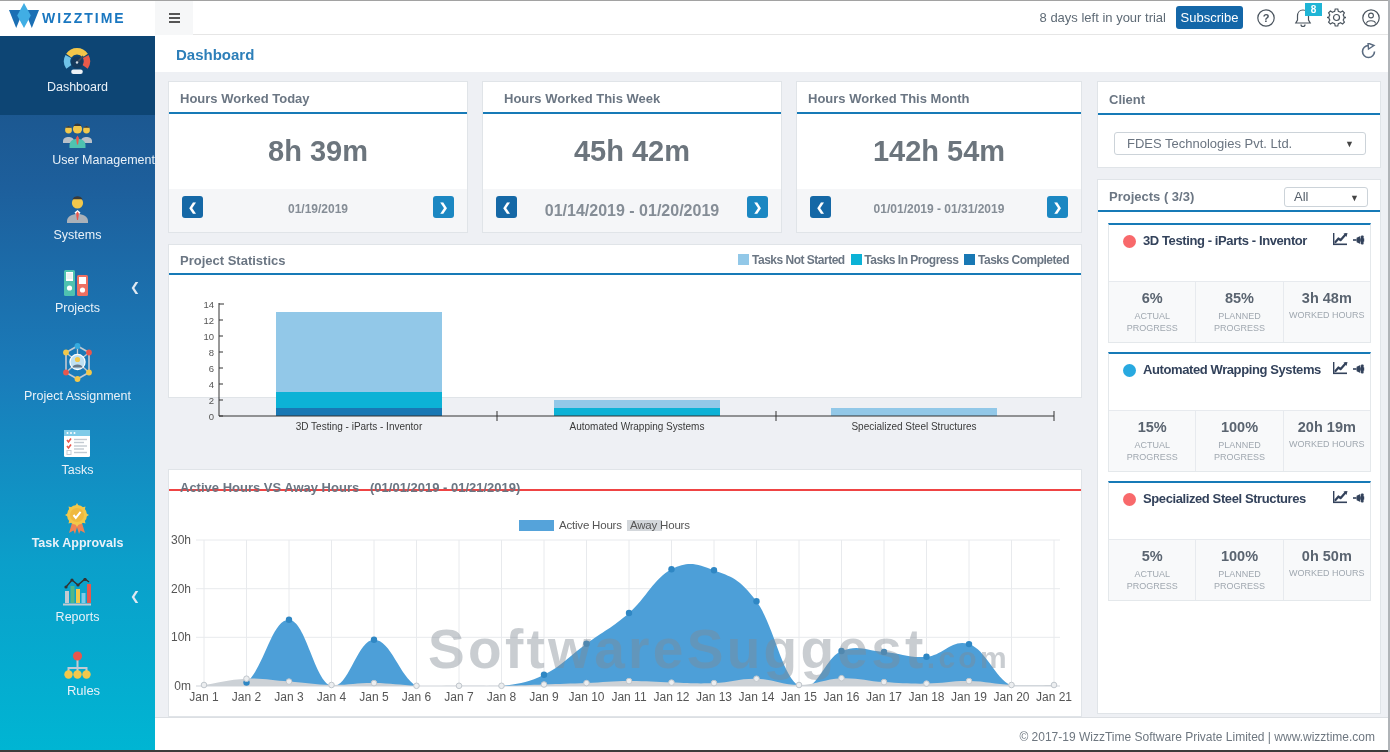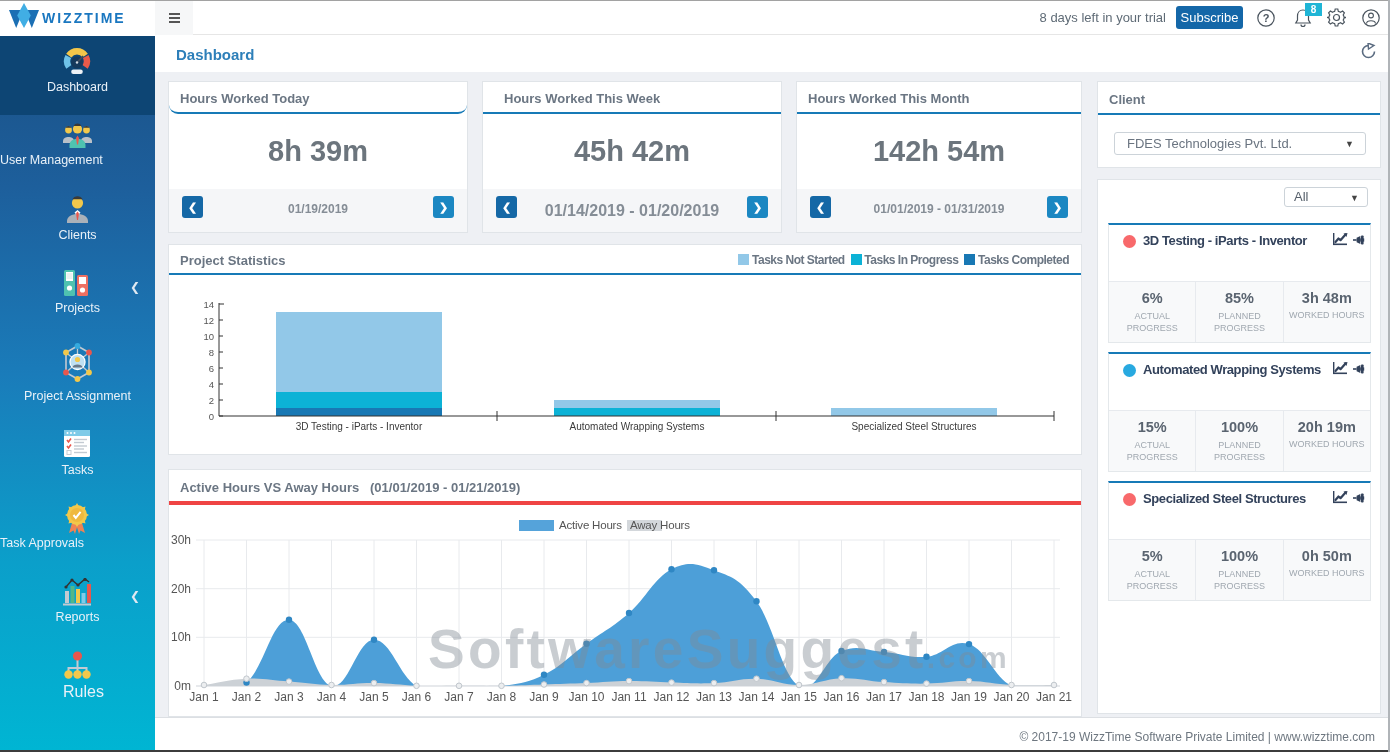--- a/index.html
+++ b/index.html
@@ -45,30 +45,30 @@
         <path d="M6.5,4 a3.4,3.4 0 0 1 3,1.8 l-6,0 a3.4,3.4 0 0 1 3,-1.8" fill="#3a3a3a"></path>
       <path d="M1,19 C1,13.5 12,13.5 12,19 L12,21 L1,21 Z" fill="#b9c0c8"></path>
       <circle cx="24.5" cy="8" r="3.4" fill="#f2c84b"></circle>
         <path d="M24.5,4 a3.4,3.4 0 0 1 3,1.8 l-6,0 a3.4,3.4 0 0 1 3,-1.8" fill="#3a3a3a"></path>
       <path d="M19,19 C19,13.5 30,13.5 30,19 L30,21 L19,21 Z" fill="#b9c0c8"></path>
       <circle cx="15.5" cy="7" r="4.6" fill="#f2c84b"></circle>
         <path d="M15.5,1.6 a4.6,4.6 0 0 1 4,2.3 l-8,0 a4.6,4.6 0 0 1 4,-2.3" fill="#3a3a3a"></path>
       <path d="M7.5,23 C7.5,14.5 23.5,14.5 23.5,23 L23.5,26 L7.5,26 Z" fill="#4fc2b0"></path>
       <path d="M15.5,13.5 L17,16 L16,22.5 L15,22.5 L14,16 Z" fill="#e8574d"></path>
     </svg>
-    <div class="abs" style="left:0;top:153px;width:155px;text-align:left;font-size:12.5px;color:#e9f1f8;">User Management</div>
+    <div class="abs" style="left:0;top:153px;width:155px;text-align:right;font-size:12.5px;color:#e9f1f8;">User Management</div>
 
     <svg class="abs" style="left:64px;top:195px;" width="27" height="28" viewBox="0 0 27 28">
       <circle cx="13.5" cy="8" r="5.6" fill="#f2c84b"></circle>
       <path d="M13.5,1.2 a6,6 0 0 1 5.2,3 l-10.4,0 a6,6 0 0 1 5.2,-3" fill="#3a3a3a"></path>
       <path d="M3,26 C3,16.5 24,16.5 24,26 L24,28 L3,28 Z" fill="#aab1b9"></path>
       <path d="M13.5,15 L16.5,17.5 L13.5,21 L10.5,17.5 Z" fill="#fff"></path>
       <path d="M13.5,16.5 L15,18.5 L14,25 L13,25 L12,18.5 Z" fill="#e8574d"></path>
     </svg>
-    <div class="abs" style="left:0;top:228px;width:155px;text-align:center;font-size:12.5px;color:#e9f1f8;">Clients</div>
+    <div class="abs" style="left:0;top:228px;width:155px;text-align:center;font-size:12.5px;color:#e9f1f8;">Systems</div>
 
     <svg class="abs" style="left:63px;top:269px;" width="26" height="28" viewBox="0 0 26 28">
       <rect x="1" y="1" width="11" height="26" rx="1.5" fill="#4fc2b0"></rect>
       <rect x="3" y="3" width="7" height="9" fill="#fff"></rect>
       <line x1="3.5" y1="5" x2="9.5" y2="5" stroke="#cdd" stroke-width="0.8"></line>
         <line x1="3.5" y1="7" x2="9.5" y2="7" stroke="#cdd" stroke-width="0.8"></line>
         <line x1="3.5" y1="9" x2="9.5" y2="9" stroke="#cdd" stroke-width="0.8"></line>
       <circle cx="6.5" cy="19" r="2.6" fill="#fff"></circle>
       <rect x="14" y="6" width="11" height="21" rx="1.5" fill="#ee6f62"></rect>
       <rect x="16" y="8" width="7" height="7" fill="#fff"></rect>
@@ -126,21 +126,21 @@
         <polygon points="2,12 5.5,10 5.5,14"></polygon>
           <polygon points="26,12 22.5,10 22.5,14"></polygon>
         <polygon points="5.5,3.5 9,4.5 6.5,7.5"></polygon>
           <polygon points="22.5,3.5 19,4.5 21.5,7.5"></polygon>
         <polygon points="5.5,20.5 9,19.5 6.5,16.5"></polygon>
           <polygon points="22.5,20.5 19,19.5 21.5,16.5"></polygon>
       </g>
       <circle cx="14" cy="12" r="7" fill="#efb93e"></circle>
       <path d="M10.5,12 l2.3,2.8 l4.8,-6" fill="none" stroke="#fff" stroke-width="2"></path>
     </svg>
-    <div class="abs" style="left:0;top:536px;width:155px;font-size:12.5px;color:#e9f1f8;">Task Approvals</div>
+    <div class="abs" style="left:0;top:536px;width:155px;text-align:center;font-size:12.5px;color:#e9f1f8;font-weight:bold;">Task Approvals</div>
 
     <svg class="abs" style="left:62px;top:578px;" width="30" height="29" viewBox="0 0 30 29">
       <rect x="3" y="13" width="4" height="12" fill="#c3cad2"></rect>
       <rect x="8.5" y="8" width="4" height="17" fill="#52b788"></rect>
       <rect x="14" y="11" width="4" height="14" fill="#f2c84b"></rect>
       <rect x="19.5" y="15" width="4" height="10" fill="#7fcbe8"></rect>
       <rect x="25" y="6" width="4" height="19" fill="#e8574d"></rect>
       <polyline points="4,9 10,2 16,7 23,1 27,4" fill="none" stroke="#333" stroke-width="1.4"></polyline>
       <circle cx="4" cy="9" r="1.6" fill="#333"></circle>
         <circle cx="10" cy="2" r="1.6" fill="#333"></circle>
@@ -151,21 +151,21 @@
     <div class="abs" style="left:0;top:610px;width:155px;text-align:center;font-size:12.5px;color:#e9f1f8;">Reports</div>
     <div class="abs" style="left:130px;top:589px;font-size:12px;color:#dfe9f2;">❮</div>
 
     <svg class="abs" style="left:64px;top:651px;" width="27" height="29" viewBox="0 0 27 29">
       <path d="M13.5,8 L13.5,14 M4.5,20 L4.5,17 L22.5,17 L22.5,20 M13.5,14 L13.5,20" fill="none" stroke="#c3cad2" stroke-width="2"></path>
       <circle cx="13.5" cy="5" r="4.6" fill="#e8574d"></circle>
       <circle cx="4.5" cy="23.5" r="4.2" fill="#f2c84b"></circle>
       <circle cx="13.5" cy="23.5" r="4.2" fill="#f2c84b"></circle>
       <circle cx="22.5" cy="23.5" r="4.2" fill="#f2c84b"></circle>
     </svg>
-    <div class="abs" style="left:0;top:683px;width:155px;text-align:center;font-size:16px;color:#e9f1f8;padding-left:12px;">Rules</div>
+    <div class="abs" style="left:0;top:683px;width:155px;text-align:center;font-size:13px;color:#e9f1f8;padding-left:12px;">Rules</div>
   </div>
 
   <div class="abs" style="left:0;top:0;width:1390px;height:1px;background:#a2a2a2;"></div>
   <div class="abs" style="left:155px;top:1px;width:1235px;height:34px;background:#fff;border-bottom:1px solid #e6e6e6;"></div>
   <div class="abs" style="left:155px;top:1px;width:38px;height:34px;background:#f6f7f8;"></div>
   <div class="abs" style="left:169px;top:13px;width:11px;height:2px;background:#555;"></div>
   <div class="abs" style="left:169px;top:17px;width:11px;height:2px;background:#555;"></div>
   <div class="abs" style="left:169px;top:21px;width:11px;height:2px;background:#555;"></div>
   <div class="abs" style="right:224px;top:10px;font-size:13px;color:#5f6b76;">8 days left in your trial</div>
   <div class="abs" style="left:1176px;top:6px;width:67px;height:23px;background:#1467a8;border-radius:3px;color:#fff;font-size:13px;text-align:center;line-height:23px;">Subscribe</div>
@@ -190,21 +190,21 @@
   </svg>
 
   <div class="abs" style="left:155px;top:36px;width:1235px;height:36px;background:#fff;"></div>
   <div class="abs" style="left:176px;top:46px;font-size:15px;font-weight:bold;color:#2d7fb9;">Dashboard</div>
   <svg class="abs" style="left:1360px;top:43px;" width="17" height="17" viewBox="0 0 17 17">
     <path d="M14.5,8.5 A6,6 0 1 1 8.5,2.5" fill="none" stroke="#5a6b80" stroke-width="1.6"></path>
     <polygon points="8,0 14,2.5 8.5,6" fill="none" stroke="#5a6b80" stroke-width="1.4"></polygon>
   </svg>
 
   <div class="card" style="left:168px;top:81px;width:300px;height:152px;">
-    <div style="height:32px;border-bottom:2px solid #177ab7;padding:9px 0 0 11px;border-radius:9px;" class="ctitle">Hours Worked Today</div>
+    <div style="height:32px;border-bottom:2px solid #177ab7;padding:9px 0 0 11px;" class="ctitle">Hours Worked Today</div>
     <div style="height:75px;line-height:75px;text-align:center;font-size:29px;font-weight:bold;color:#6c757d;">8h 39m</div>
     <div style="position:absolute;left:0;bottom:0;width:100%;height:43px;background:#f5f6f8;">
       <div class="abs" style="left:13px;top:7px;width:21px;height:22px;background:#1568a6;border-radius:3px;color:#fff;text-align:center;line-height:22px;font-size:11px;font-weight:bold;">❮</div>
       <div class="abs" style="right:13px;top:7px;width:21px;height:22px;background:#1b87c2;border-radius:3px;color:#fff;text-align:center;line-height:22px;font-size:11px;font-weight:bold;">❯</div>
       <div style="text-align:center;padding-top:13px;font-size:12px;color:#858d96;font-weight:bold;">01/19/2019</div>
     </div>
   </div>
 
   <div class="card" style="left:482px;top:81px;width:300px;height:152px;">
     <div style="height:32px;border-bottom:2px solid #177ab7;padding:9px 0 0 21px;" class="ctitle">Hours Worked This Week</div>
@@ -219,21 +219,21 @@
   <div class="card" style="left:796px;top:81px;width:286px;height:152px;">
     <div style="height:32px;border-bottom:2px solid #177ab7;padding:9px 0 0 11px;" class="ctitle">Hours Worked This Month</div>
     <div style="height:75px;line-height:75px;text-align:center;font-size:29px;font-weight:bold;color:#6c757d;">142h 54m</div>
     <div style="position:absolute;left:0;bottom:0;width:100%;height:43px;background:#f5f6f8;">
       <div class="abs" style="left:13px;top:7px;width:21px;height:22px;background:#1568a6;border-radius:3px;color:#fff;text-align:center;line-height:22px;font-size:11px;font-weight:bold;">❮</div>
       <div class="abs" style="right:13px;top:7px;width:21px;height:22px;background:#1b87c2;border-radius:3px;color:#fff;text-align:center;line-height:22px;font-size:11px;font-weight:bold;">❯</div>
       <div style="text-align:center;padding-top:13px;font-size:12px;color:#858d96;font-weight:bold;">01/01/2019 - 01/31/2019</div>
     </div>
   </div>
 
-  <div class="card" style="left:168px;top:244px;width:914px;height:211px;">
+  <div class="card" style="left:168px;top:244px;width:914px;height:154px;">
     <div style="height:30px;border-bottom:2px solid #177ab7;padding:8px 12px 0 11px;" class="ctitle">Project Statistics
       <span style="float:right;font-size:12px;letter-spacing:-0.5px;">
         <span style="display:inline-block;width:11px;height:11px;background:#92c8e8;vertical-align:-1px;"></span> Tasks Not Started
         <span style="display:inline-block;width:11px;height:11px;background:#0cb2d6;vertical-align:-1px;margin-left:3px;"></span> Tasks In Progress
         <span style="display:inline-block;width:11px;height:11px;background:#1878b4;vertical-align:-1px;margin-left:3px;"></span> Tasks Completed
       </span>
     </div>
   </div>
   <svg class="abs" style="left:168px;top:244px;" width="914" height="211" viewBox="168 244 914 211">
 
@@ -271,21 +271,21 @@
     <line x1="776" y1="411" x2="776" y2="421" stroke="#333" stroke-width="1"></line>
     <line x1="1054" y1="411" x2="1054" y2="421" stroke="#333" stroke-width="1"></line>
     <g font-size="10" fill="#3a3a3a" text-anchor="middle" font-family="Liberation Sans, sans-serif">
       <text x="359" y="430">3D Testing - iParts - Inventor</text>
       <text x="637" y="430">Automated Wrapping Systems</text>
       <text x="914" y="430">Specialized Steel Structures</text>
     </g>
   </svg>
 
   <div class="card" style="left:168px;top:469px;width:914px;height:248px;">
-    <div style="height:35px;border-bottom:4px solid #ef4444;padding:10px 12px 0 11px;" class="ctitle">Active Hours VS Away Hours&nbsp;&nbsp;&nbsp;(01/01/2019 - 01/21/2019)</div>
+    <div style="height:21px;border-bottom:2px solid #ef4444;padding:10px 12px 0 11px;" class="ctitle">Active Hours VS Away Hours&nbsp;&nbsp;&nbsp;(01/01/2019 - 01/21/2019)</div>
   </div>
 
   <div class="abs" style="left:519px;top:520px;width:35px;height:11px;background:#55a3da;"></div>
   <div class="abs" style="left:559px;top:519px;font-size:11.5px;letter-spacing:-0.2px;color:#555;">Active Hours</div>
   <div class="abs" style="left:627px;top:520px;width:35px;height:11px;background:#d3d7db;"></div>
   <div class="abs" style="left:630px;top:519px;font-size:11.5px;letter-spacing:-0.2px;color:#555;">Away Hours</div>
 
   <svg class="abs" style="left:168px;top:505px;" width="914" height="212" viewBox="168 505 914 212">
 
     <g stroke="#e8eaed" stroke-width="1">
@@ -393,20 +393,21 @@
     </g>
   </svg>
   <div class="abs" style="left:428px;top:617px;font-weight:bold;color:#808a94;opacity:0.42;font-size:55px;letter-spacing:3.3px;text-align:right;">SoftwareSuggest<span style="font-size:30px;">.com</span></div>
 
   <div class="card" style="left:1097px;top:81px;width:284px;height:87px;">
     <div style="height:33px;border-bottom:2px solid #177ab7;padding:10px 0 0 11px;" class="ctitle">Client</div>
     <div style="position:absolute;left:16px;top:50px;width:252px;height:23px;border:1px solid #ccd3d9;border-radius:3px;font-size:13px;color:#6a7480;padding:3px 0 0 12px;">FDES Technologies Pvt. Ltd.<span style="position:absolute;right:11px;top:6px;font-size:9px;color:#444;">▼</span></div>
   </div>
 
   <div class="card" style="left:1097px;top:179px;width:284px;height:535px;">
+    <div style="height:32px;border-bottom:2px solid #177ab7;padding:9px 0 0 11px;" class="ctitle">Projects ( 3/3)</div>
     <div style="position:absolute;right:12px;top:7px;width:84px;height:20px;border:1px solid #ccd3d9;border-radius:3px;font-size:13px;color:#555f6a;padding:1px 0 0 9px;background:#fff;">All<span style="position:absolute;right:8px;top:5px;font-size:9px;color:#444;">▼</span></div>
 
     <div style="position:absolute;left:10px;top:43px;width:263px;height:120px;border:1px solid #e4e8eb;border-top:2px solid #177ab7;background:#fff;">
       <div style="position:absolute;left:14px;top:10px;width:13px;height:13px;border-radius:50%;background:#f8696b;"></div>
       <div style="position:absolute;left:34px;top:8px;font-size:13px;font-weight:bold;letter-spacing:-0.4px;color:#33425b;">3D Testing - iParts - Inventor</div>
       <svg style="position:absolute;right:20px;top:8px;" width="17" height="13" viewBox="0 0 17 13">
           <line x1="0.7" y1="0" x2="0.7" y2="12" stroke="#33425b" stroke-width="1.4"></line>
           <line x1="0" y1="11.3" x2="14" y2="11.3" stroke="#33425b" stroke-width="1.6"></line>
           <polyline points="2.5,9 5.5,5.5 7.5,7.2 12.5,1.5" fill="none" stroke="#33425b" stroke-width="2.2" stroke-linejoin="round" stroke-linecap="round"></polyline>
           <polygon points="10.5,0.5 14.5,0 13.5,4" fill="#33425b"></polygon>

